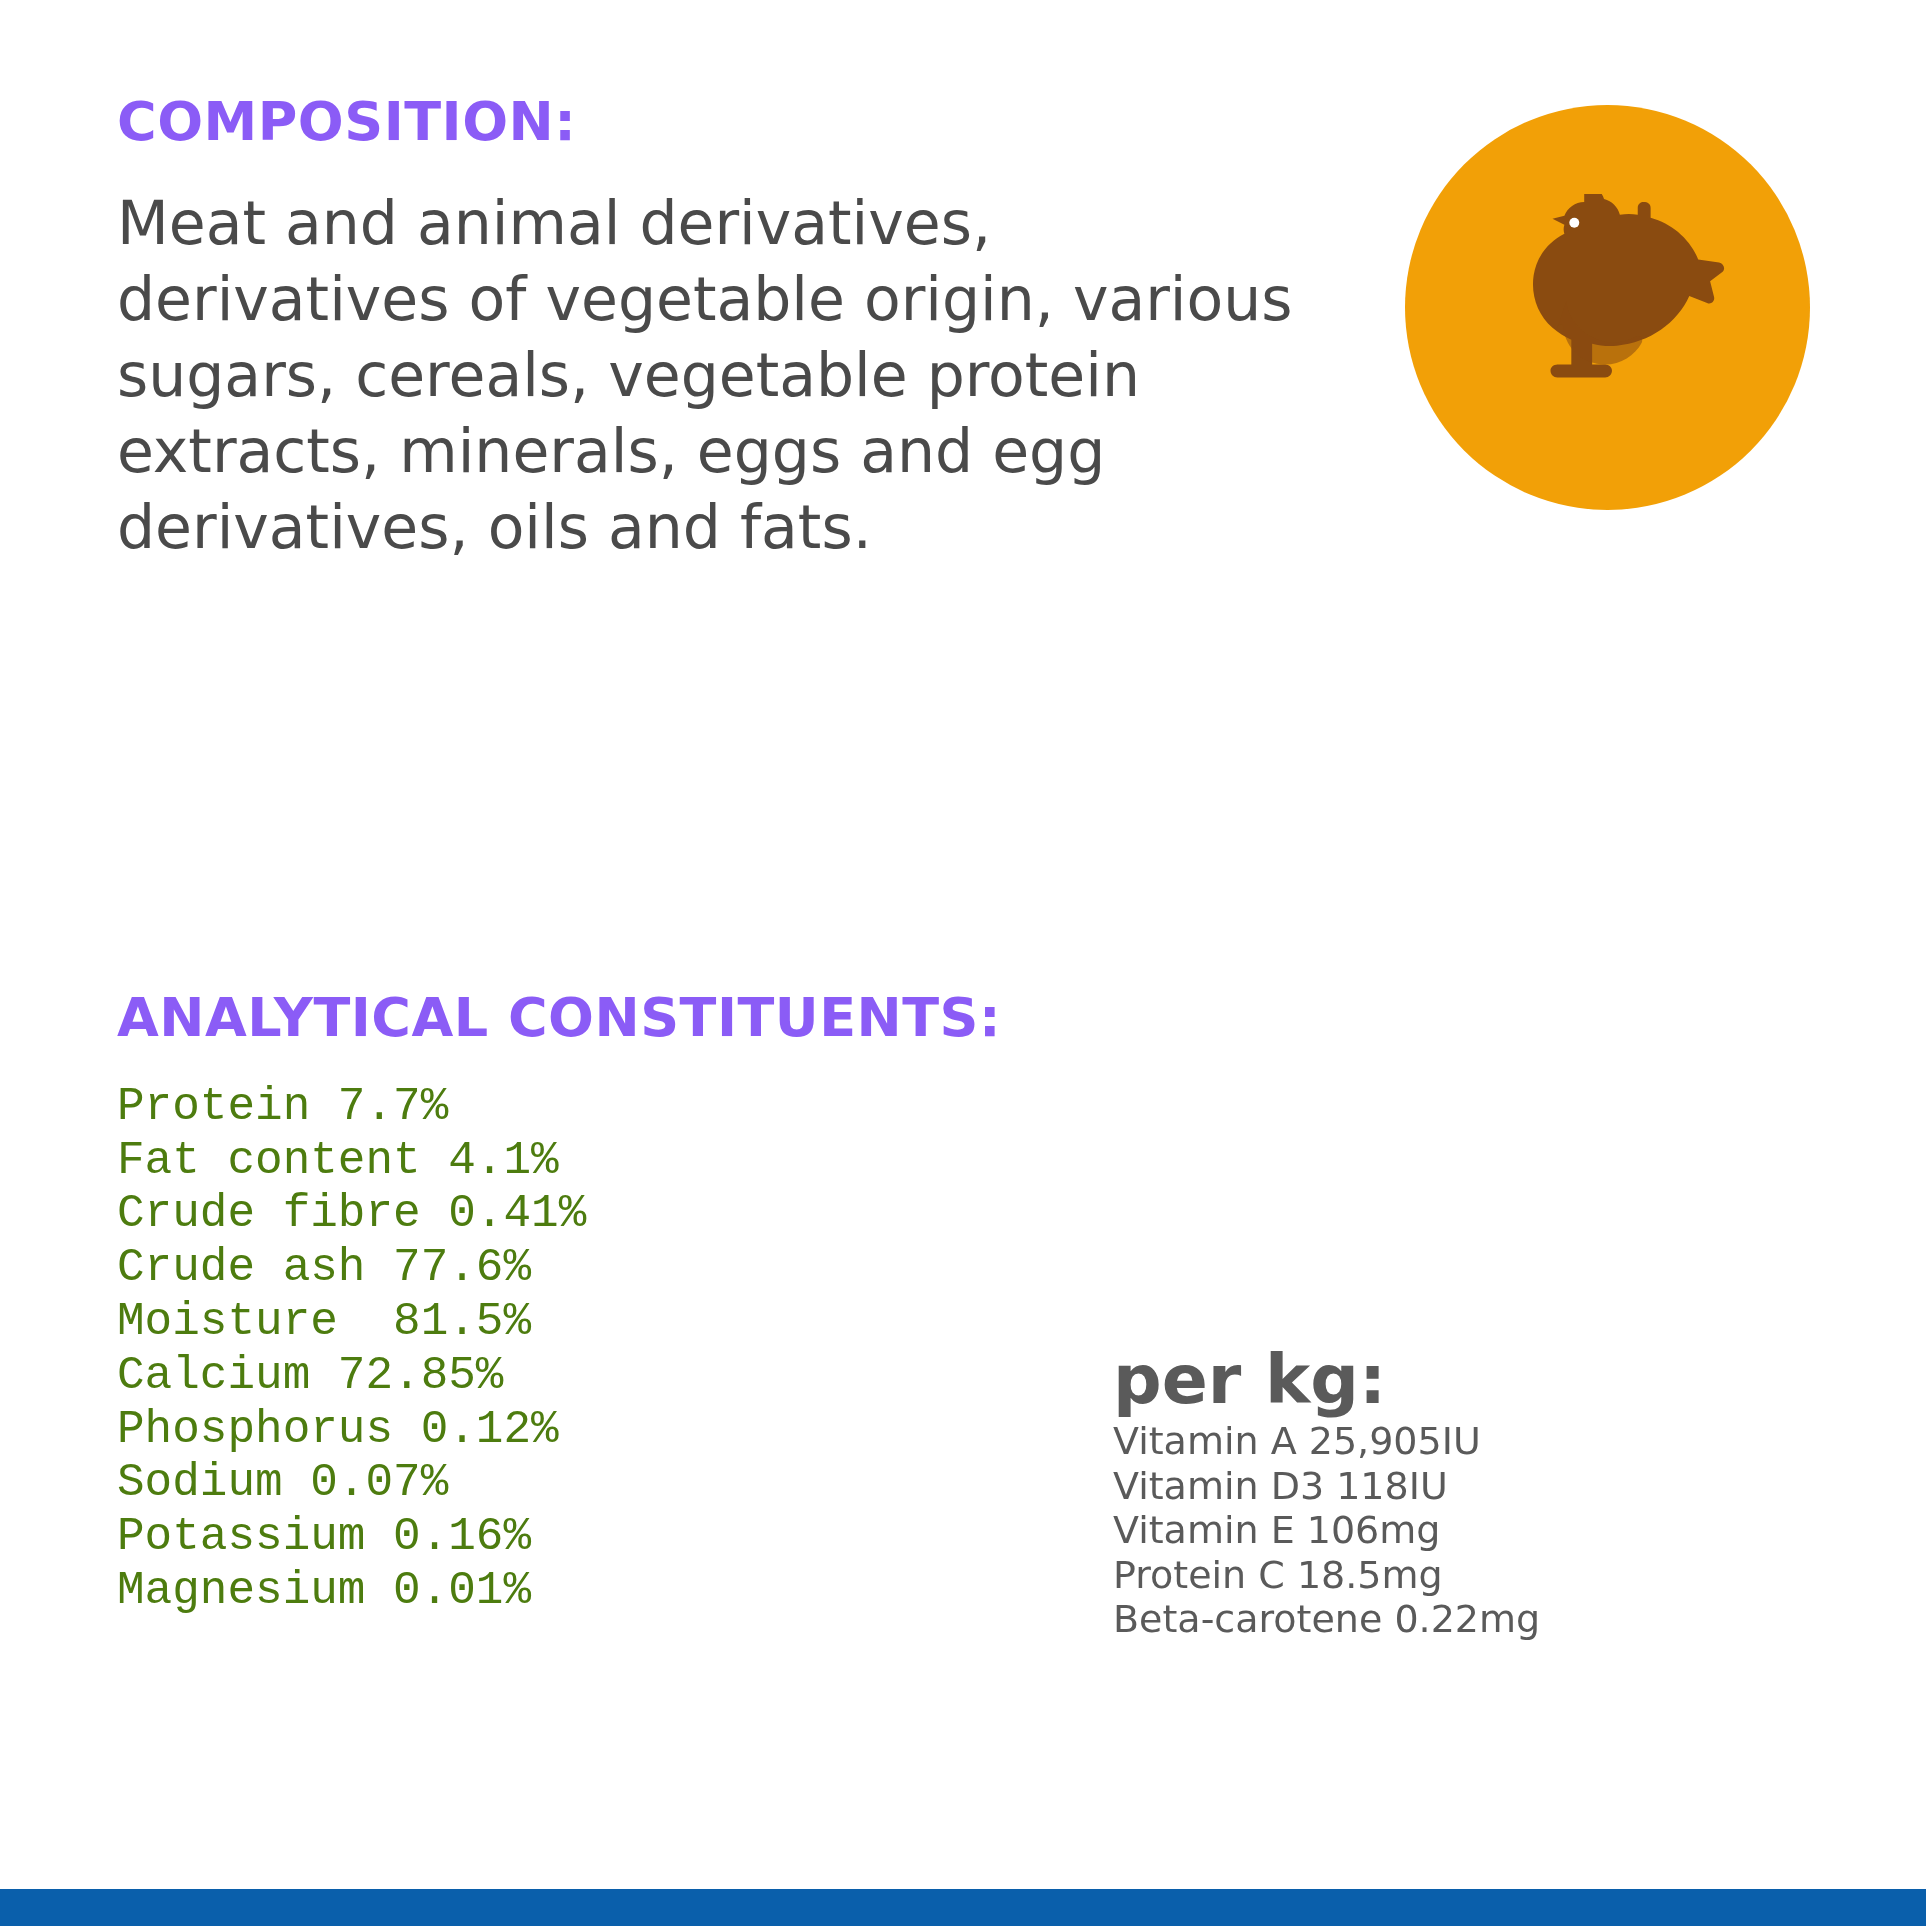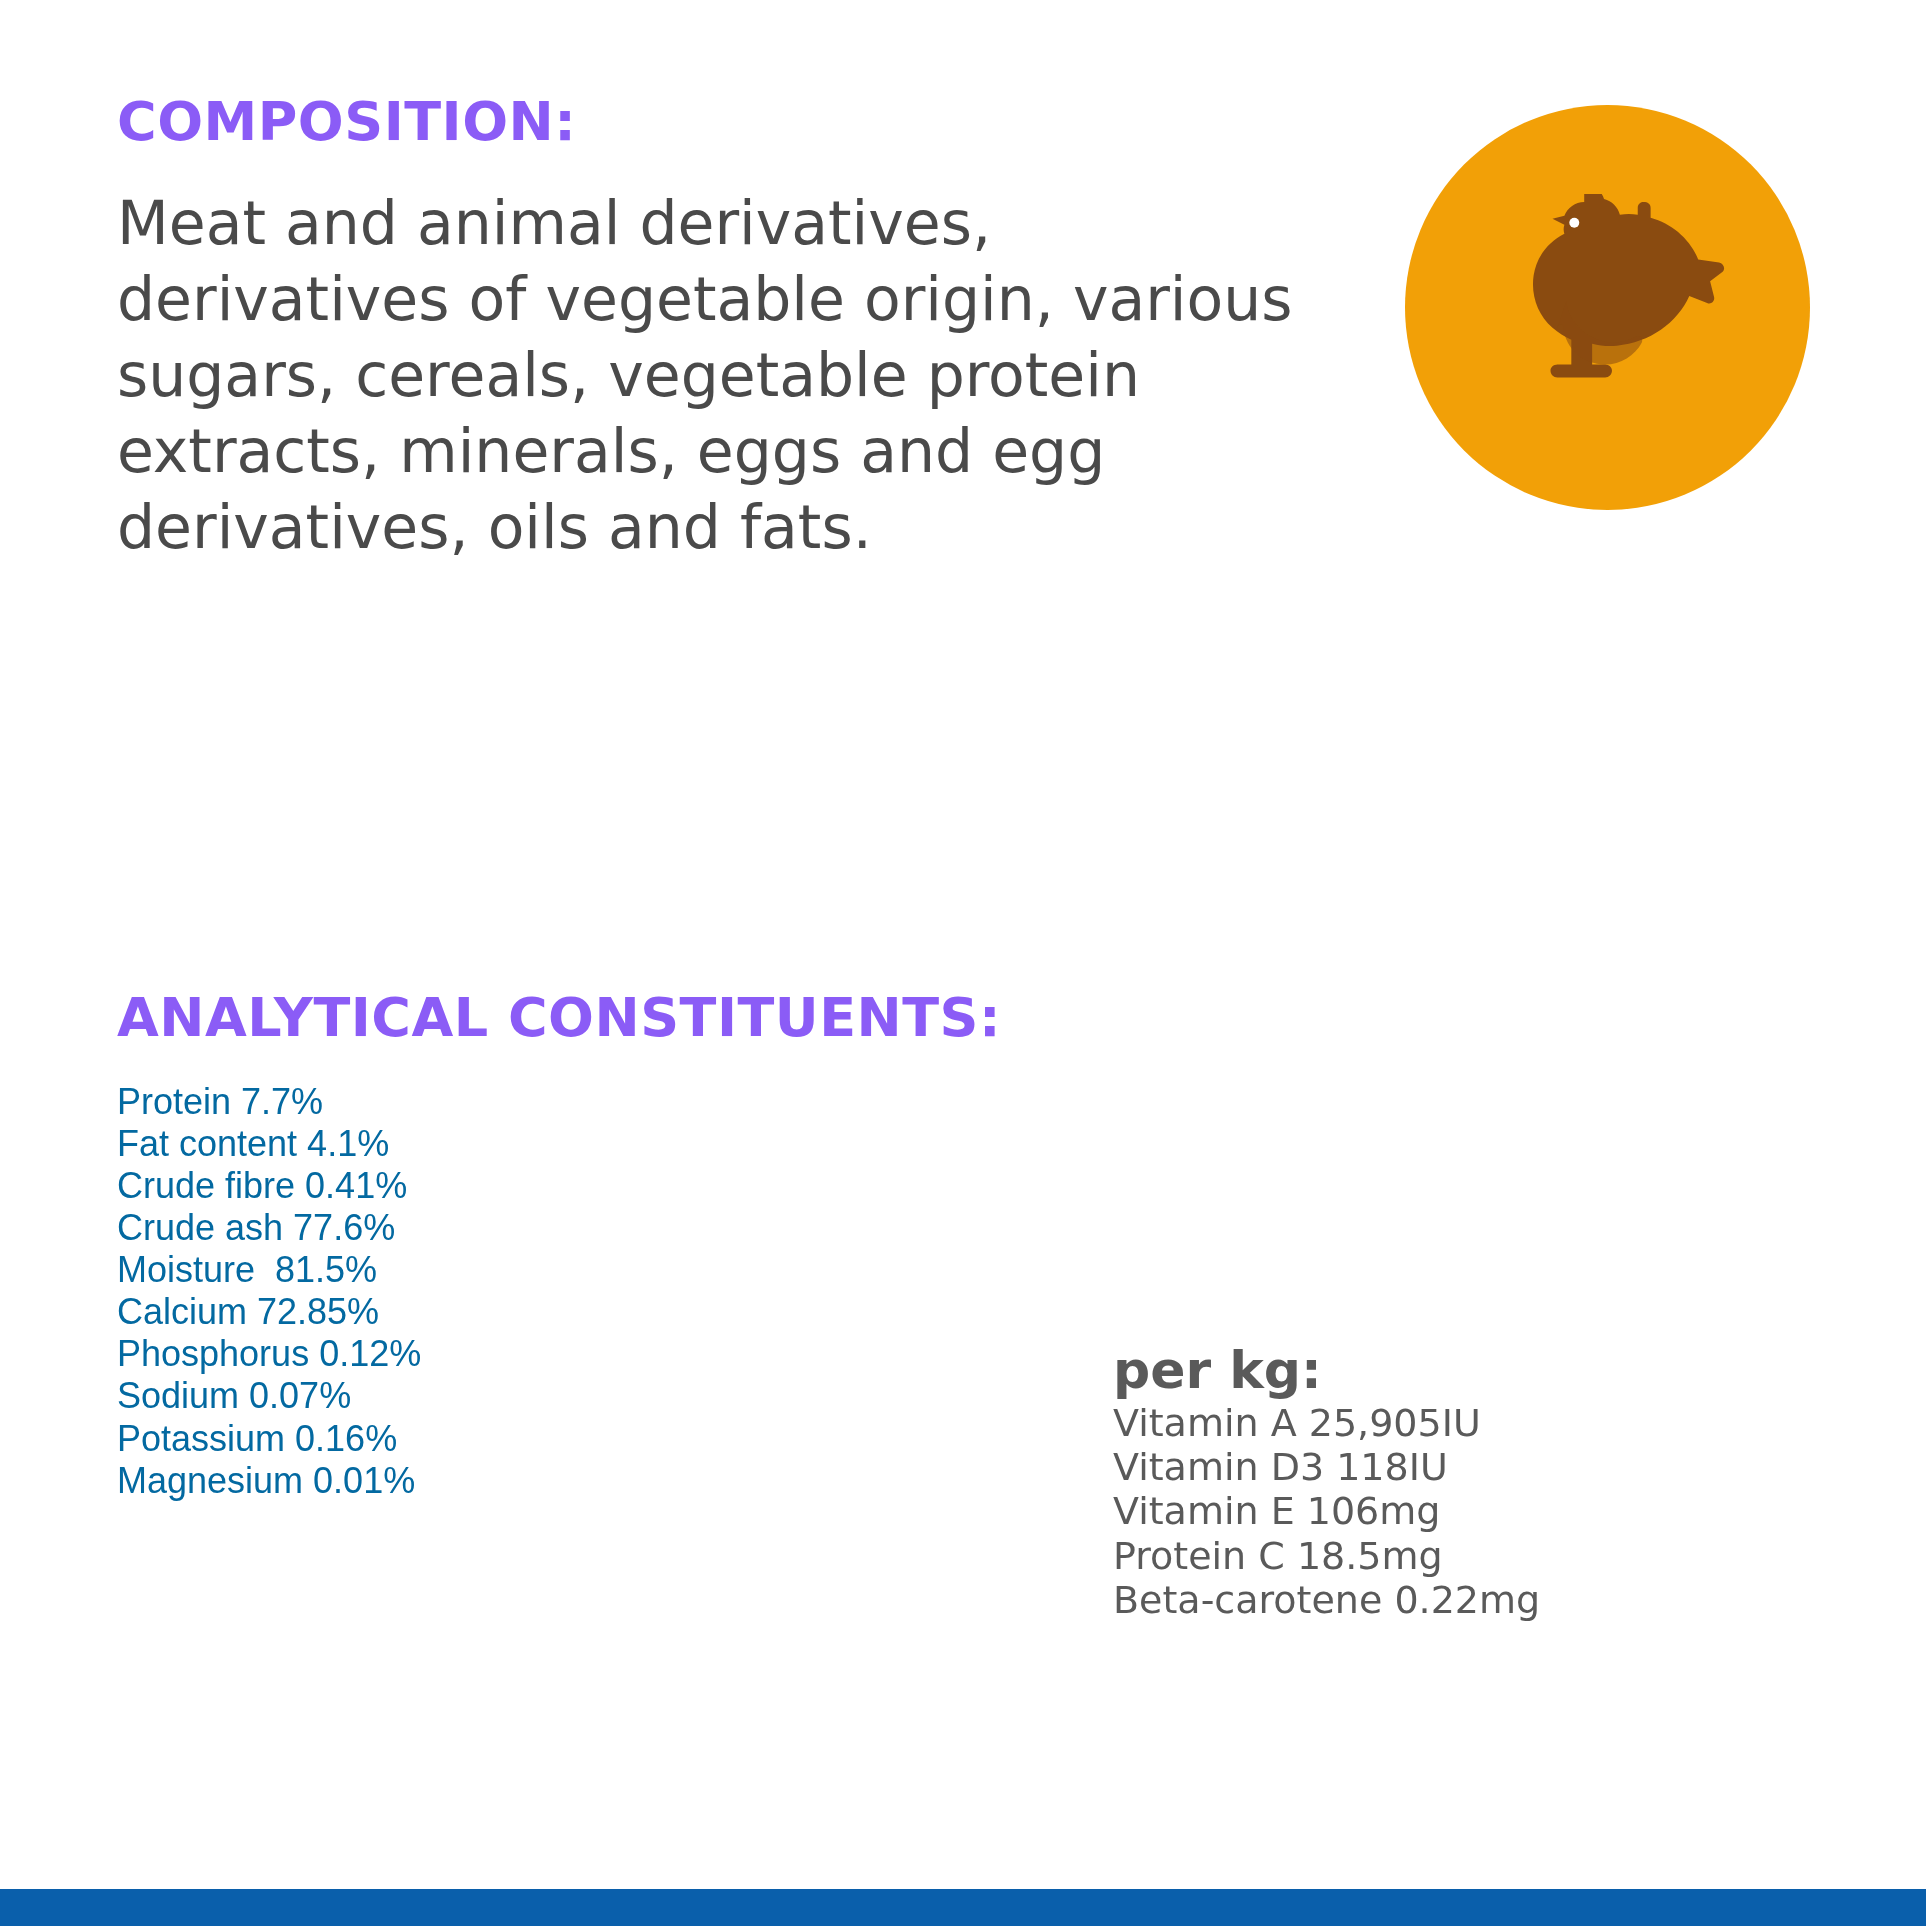--- a/index.html
+++ b/index.html
@@ -78,29 +78,29 @@
     top: 0;
     width: 891px;
   }
   .col-right {
     position: absolute;
     left: 996px;
     top: 259px;
     width: 772px;
   }
   .nutrient-line {
-    color: #0369a1;
-    font-size: 36px;
+    color: #4d7c0f;
+    font-size: 46px;
     line-height: 1.17;
     white-space: pre;
-    font-family: Liberation Sans, sans-serif;
+    font-family: Liberation Mono, monospace;
   }
   .vitamin-heading {
     color: #5a5a5a;
-    font-size: 52px;
+    font-size: 68px;
     line-height: 1.17;
     font-weight: bold;
     font-family: "DejaVu Sans", sans-serif;
   }
   .vitamin-line {
     color: #5a5a5a;
     font-size: 38px;
     line-height: 1.17;
     white-space: pre;
     font-family: "DejaVu Sans", sans-serif;

